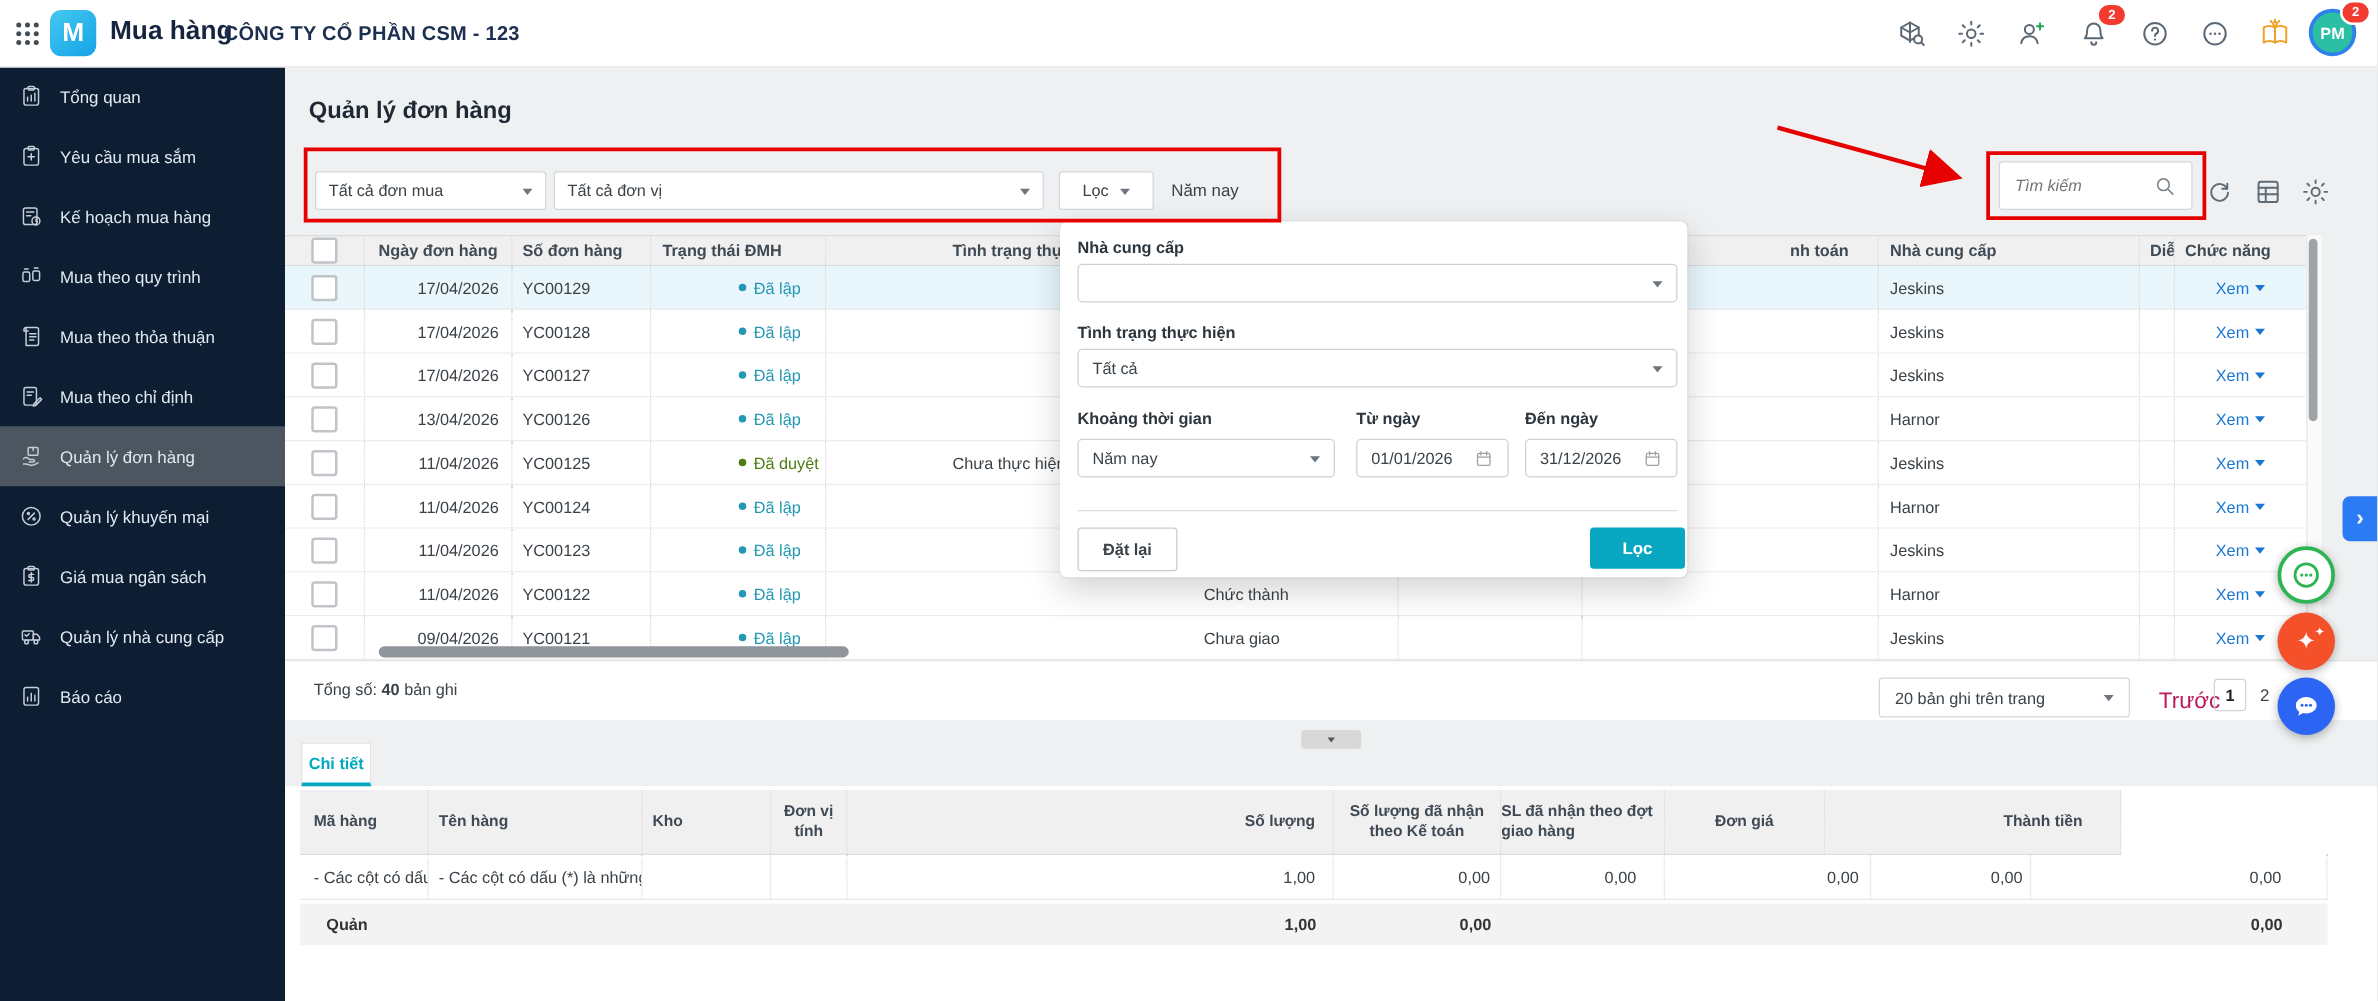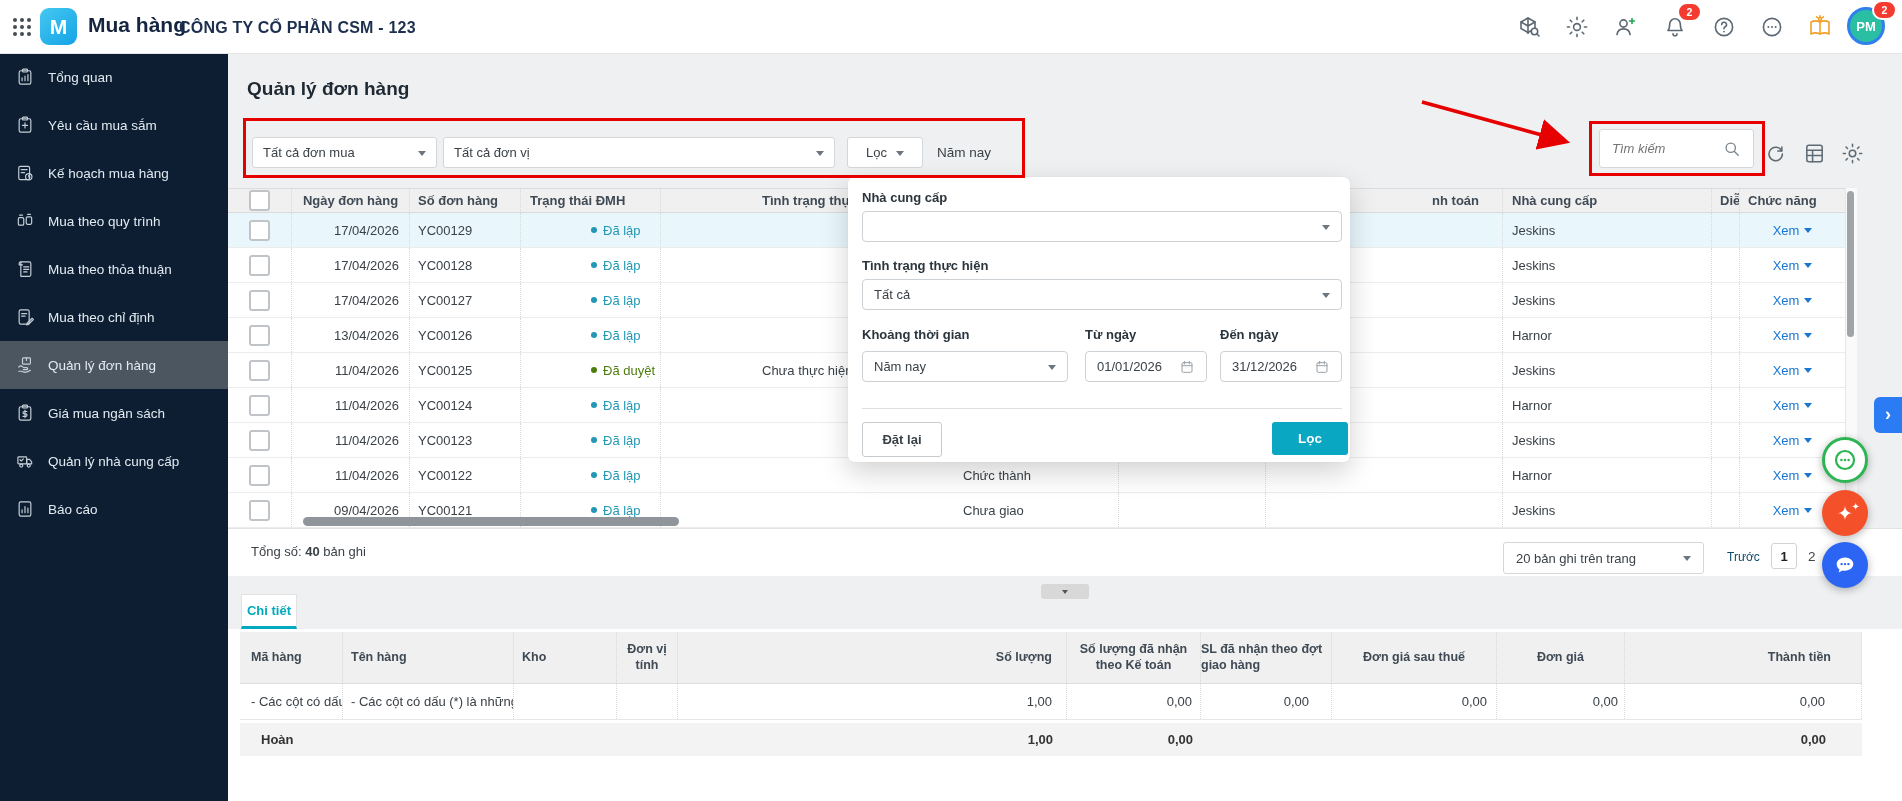--- a/index.html
+++ b/index.html
@@ -95,21 +95,21 @@
   #hscroll{position:absolute;left:303px;top:517px;width:376px;height:9px;background:#8f959b;border-radius:5px;z-index:20;cursor:pointer}
   #vtrack{position:absolute;left:1845px;top:188px;width:11px;height:340px;background:#fafafa;border-left:1px solid #e6e6e6;z-index:20}
   #vthumb{position:absolute;left:1847px;top:191px;width:7px;height:146px;background:#9fa4a9;border-radius:4px;z-index:21;cursor:pointer}
 
   
   #footer{position:absolute;left:228px;top:528px;width:1674px;height:47px;background:#fff;border-top:1px solid #e3e3e3;z-index:2}
   #total-text{position:absolute;left:23px;top:15px;font-size:13px;color:#3a4147}
   #total-text b{font-weight:700}
   #pagesize{position:absolute;left:1275px;top:13px;width:201px;height:32px;border:1px solid #d3d7da;border-radius:3px;
             box-sizing:border-box;display:flex;align-items:center;padding:0 12px;font-size:13px;color:#3a4147;background:#fff;cursor:pointer}
-  #prev-lbl{position:absolute;left:1499px;top:21px;font-size:12px;color:#0c4a6e}
+  #prev-lbl{position:absolute;left:1499px;top:21px;font-size:18px;color:#be185d}
   #pg1{position:absolute;left:1543px;top:14px;width:26px;height:26px;border:1px solid #cfd3d6;border-radius:3px;
        box-sizing:border-box;display:flex;align-items:center;justify-content:center;font-weight:700;font-size:13px;color:#222;cursor:pointer}
   #pg2{position:absolute;left:1580px;top:20px;font-size:13.5px;color:#444;cursor:pointer}
   #pg3{position:absolute;left:1612px;top:20px;font-size:13.5px;color:#444;cursor:pointer}
 
   #pill{position:absolute;left:1041px;top:584px;width:48px;height:15px;background:#d8d8d8;border-radius:3px;
         display:flex;align-items:center;justify-content:center;z-index:3;cursor:pointer}
   #pill .car{border-top-color:#555;border-width:3.5px;border-top-width:4.5px;margin-top:4px}
 
   
@@ -314,20 +314,29 @@
       <svg width="20" height="20" viewBox="0 0 24 24">
           <rect x="9" y="3.5" width="9.5" height="7.5" rx="1"></rect>
           <path d="M13.75 3.5v3"></path>
           <path d="M4.5 14.5c1.5-1.8 3.2-1.8 4.8-.3l1.2 1h3.5a1.2 1.2 0 0 1 0 2.4H10"></path>
           <path d="M4.5 19.5h2.8l4.5 1.3c2.5-.3 4.5-1 6.7-2.5"></path>
         </svg>
       <span>Quản lý đơn hàng</span>
     </div>
     <div class="side-item">
       <svg width="20" height="20" viewBox="0 0 24 24">
+          <circle cx="12" cy="12" r="8.5"></circle>
+          <path d="M9 15l6-6"></path>
+          <circle cx="9.3" cy="9.3" r="1"></circle>
+          <circle cx="14.7" cy="14.7" r="1"></circle>
+        </svg>
+      <span>Quản lý khuyến mại</span>
+    </div>
+    <div class="side-item">
+      <svg width="20" height="20" viewBox="0 0 24 24">
           <rect x="5" y="4.5" width="14" height="16" rx="2"></rect>
           <rect x="9" y="2.5" width="6" height="3.5" rx="1"></rect>
           <path d="M12 8.5v9M14.2 10.2h-3.1a1.45 1.45 0 0 0 0 2.9h1.8a1.45 1.45 0 0 1 0 2.9H9.5"></path>
         </svg>
       <span>Giá mua ngân sách</span>
     </div>
     <div class="side-item">
       <svg width="20" height="20" viewBox="0 0 24 24">
           <rect x="3.5" y="7" width="10.5" height="8.5" rx="1"></rect>
           <path d="M14 10h3.5l2.5 3v2.5H14z"></path>
@@ -631,38 +640,37 @@
   <div id="dtab">Chi tiết</div>
   <div id="dpanel">
     <div id="dhead">
       <div class="dcell d0">Mã hàng</div>
       <div class="dcell d1">Tên hàng</div>
       <div class="dcell d2">Kho</div>
       <div class="dcell d3">Đơn vị tính</div>
       <div class="dcell d4">Số lượng</div>
       <div class="dcell d5">Số lượng đã nhận theo Kế toán</div>
       <div class="dcell d6">SL đã nhận theo đợt giao hàng</div>
-      <div class="dcell d7">Đơn giá sau thuế</div>
       <div class="dcell d8">Đơn giá</div>
       <div class="dcell d9">Thành tiền</div>
     </div>
     <div id="drow">
       <div class="dcell d0">- Các cột có dấu (*)...</div>
       <div class="dcell d1">- Các cột có dấu (*) là những cột bắt ...</div>
       <div class="dcell d2"></div>
       <div class="dcell d3"></div>
       <div class="dcell d4">1,00</div>
       <div class="dcell d5">0,00</div>
       <div class="dcell d6">0,00</div>
       <div class="dcell d7">0,00</div>
       <div class="dcell d8">0,00</div>
       <div class="dcell d9">0,00</div>
     </div>
     <div id="dtotal">
-      <div class="dcell d0">Hoàn</div>
+      <div class="dcell d0">Quản</div>
       <div class="dcell d1"></div>
         <div class="dcell d2"></div>
         <div class="dcell d3"></div>
       <div class="dcell d4">1,00</div>
       <div class="dcell d5">0,00</div>
       <div class="dcell d6"></div>
         <div class="dcell d7"></div>
         <div class="dcell d8"></div>
       <div class="dcell d9">0,00</div>
     </div>

